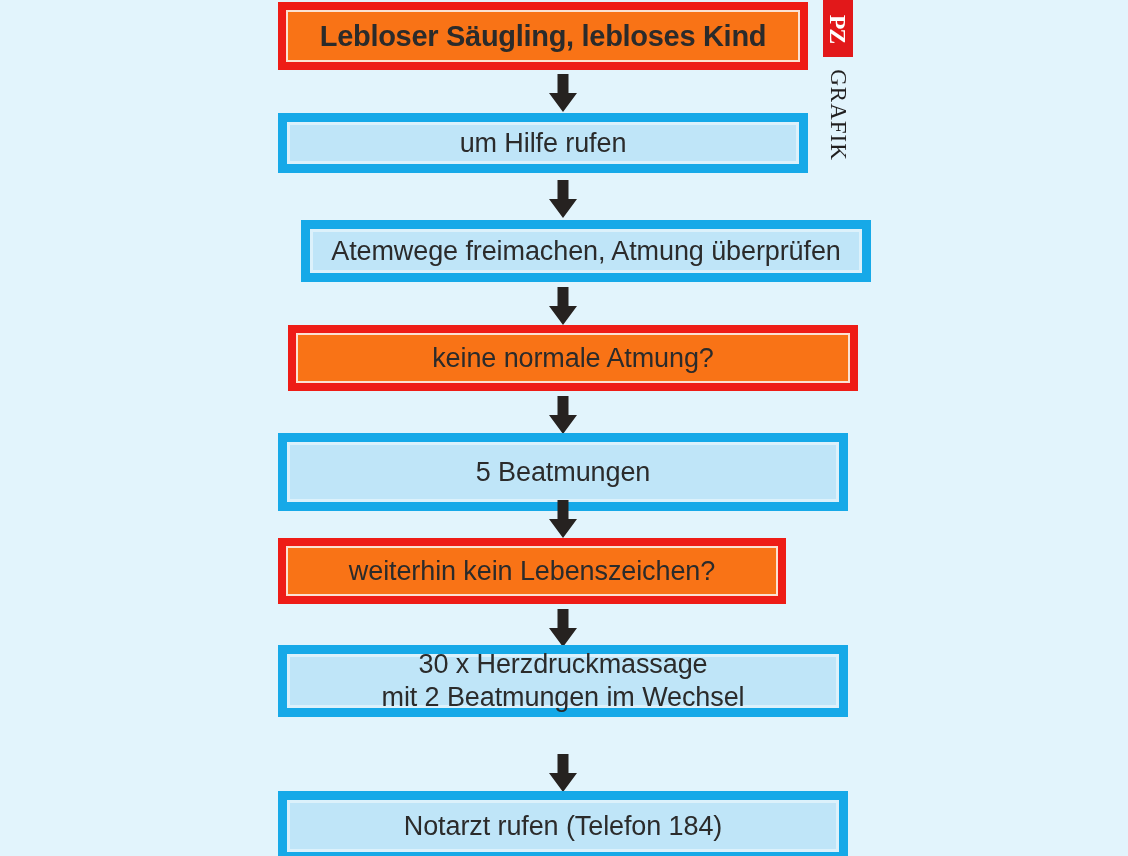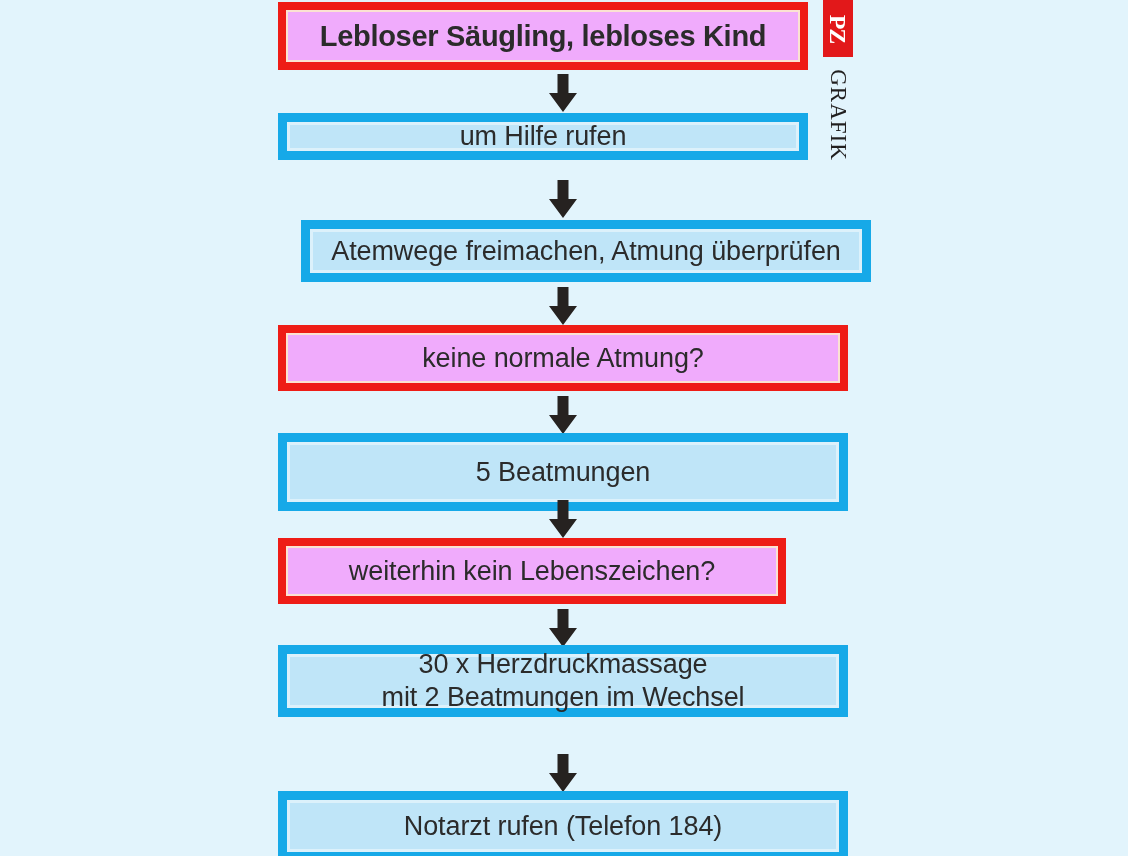--- a/index.html
+++ b/index.html
@@ -38,21 +38,21 @@
     color: #2b2b2b;
     line-height: 1.12;
     white-space: pre-line;
     letter-spacing: -0.1px;
     font-family: "Liberation Sans", sans-serif;
     font-stretch: condensed;
   }
 
   
   .node.red {
-    background: #f0abfc;
+    background: #f97316;
     border: 8px solid #ee1c16;
     outline: 0;
     box-shadow: inset 0 0 0 2px #fbe2d2;
   }
   .node.red .node-label {
     font-size: 27px;
   }
   .node.red.strong .node-label {
     font-weight: bold;
     font-size: 29px;
@@ -139,41 +139,41 @@
   <div class="node red strong" style="left:278px; top:2px; width:530px; height:68px;">
     <span class="node-label">Lebloser Säugling, lebloses Kind</span>
   </div>
 
   <div class="arrow" style="left:548px; top:74px;">
     <svg viewBox="0 0 30 38" xmlns="http://www.w3.org/2000/svg">
       <polygon points="9.5,0 20.5,0 20.5,19 29,19 15,38 1,19 9.5,19" fill="#262220"></polygon>
     </svg>
   </div>
 
-  <div class="node blue" style="left:278px; top:113px; width:530px; height:47px;align-items:center;">
+  <div class="node blue" style="left:278px; top:113px; width:530px; height:60px;align-items:center;">
     <span class="node-label">um Hilfe rufen</span>
   </div>
 
   <div class="arrow" style="left:548px; top:180px;">
     <svg viewBox="0 0 30 38" xmlns="http://www.w3.org/2000/svg">
       <polygon points="9.5,0 20.5,0 20.5,19 29,19 15,38 1,19 9.5,19" fill="#262220"></polygon>
     </svg>
   </div>
 
   <div class="node blue" style="left:278px; top:220px; width:570px; height:62px;margin-left:23px;">
     <span class="node-label">Atemwege freimachen, Atmung überprüfen</span>
   </div>
 
   <div class="arrow" style="left:548px; top:287px;">
     <svg viewBox="0 0 30 38" xmlns="http://www.w3.org/2000/svg">
       <polygon points="9.5,0 20.5,0 20.5,19 29,19 15,38 1,19 9.5,19" fill="#262220"></polygon>
     </svg>
   </div>
 
-  <div class="node red" style="left:278px; top:325px; width:570px; height:66px;">
+  <div class="node red" style="left:288px; top:325px; width:570px; height:66px;">
     <span class="node-label">keine normale Atmung?</span>
   </div>
 
   <div class="arrow" style="left:548px; top:396px;">
     <svg viewBox="0 0 30 38" xmlns="http://www.w3.org/2000/svg">
       <polygon points="9.5,0 20.5,0 20.5,19 29,19 15,38 1,19 9.5,19" fill="#262220"></polygon>
     </svg>
   </div>
 
   <div class="node blue" style="left:278px; top:433px; width:570px; height:78px;">

